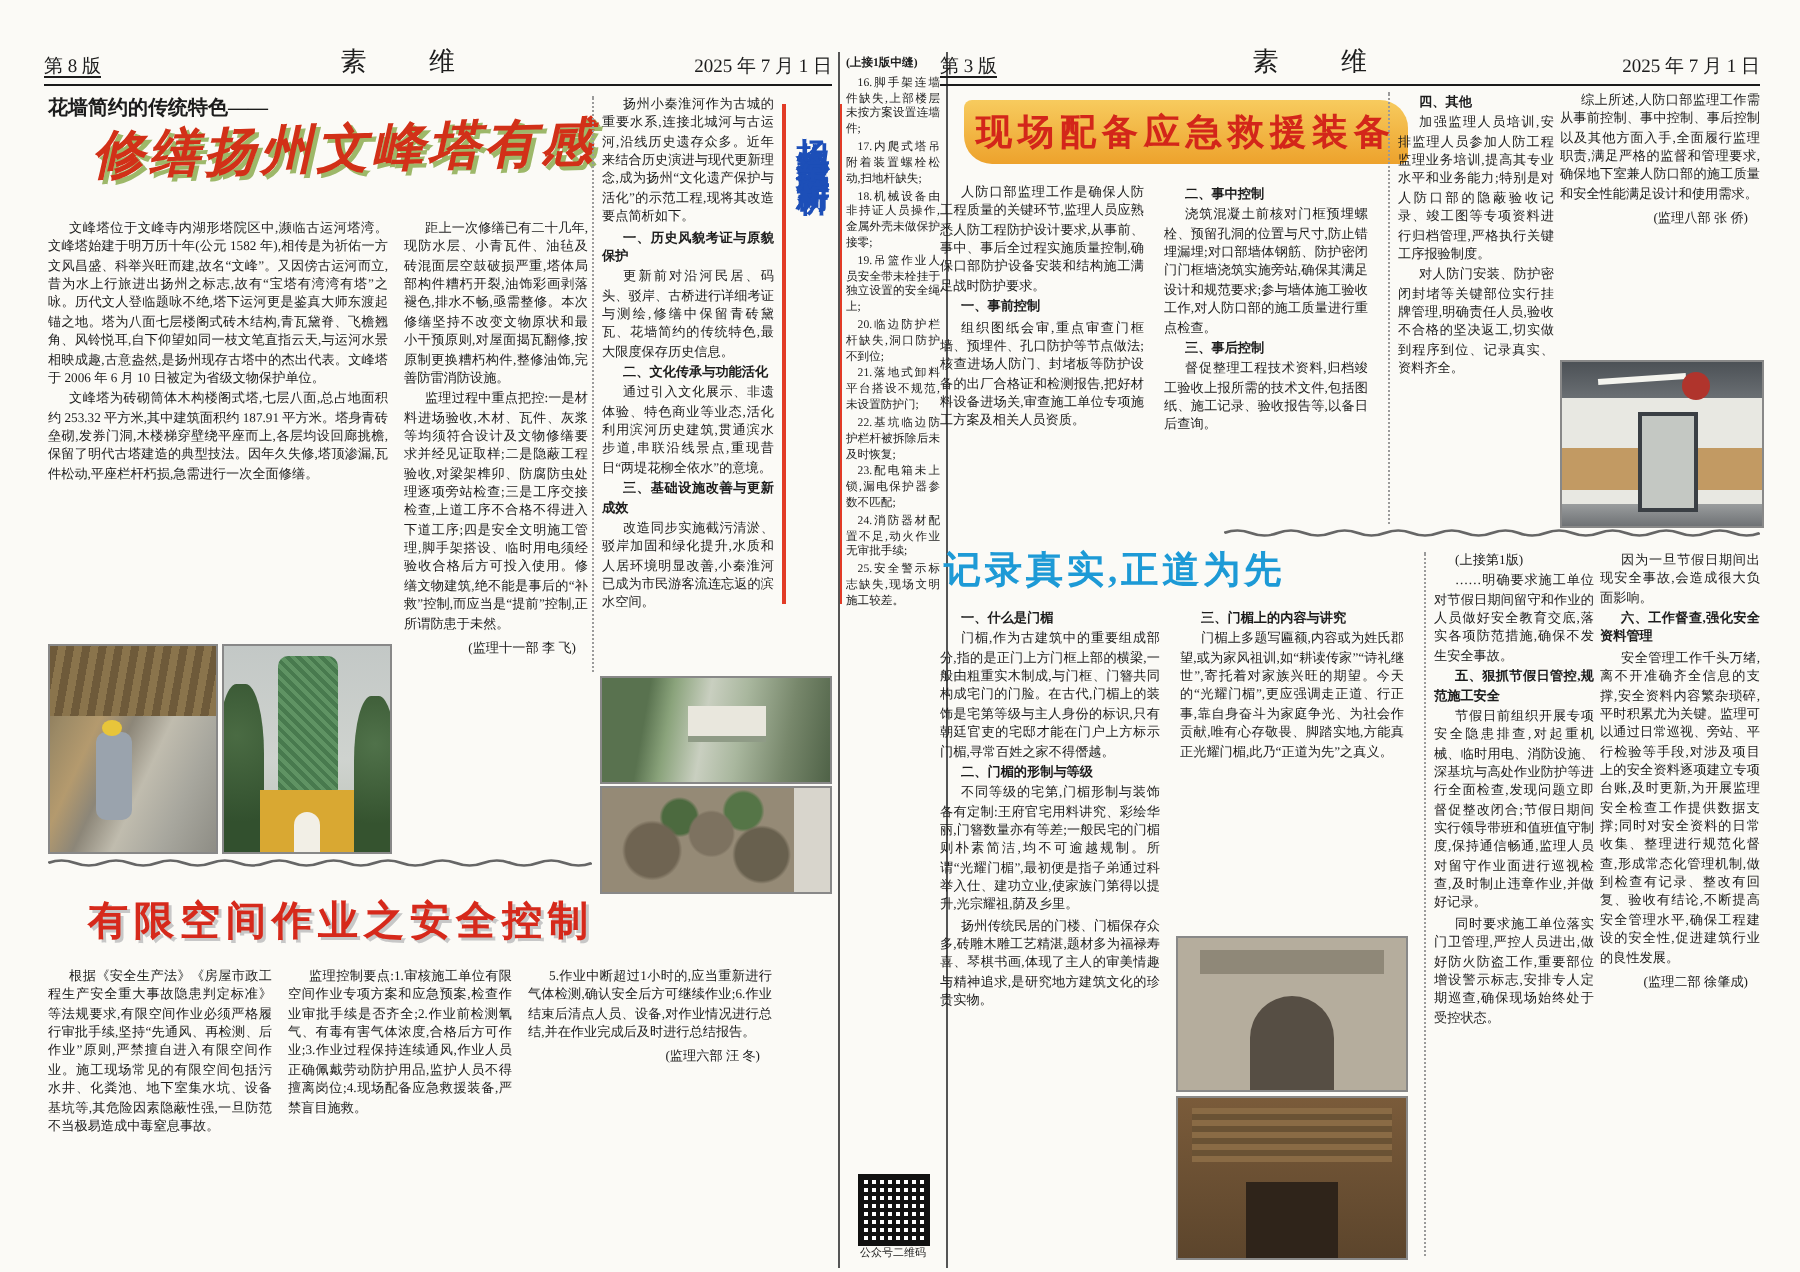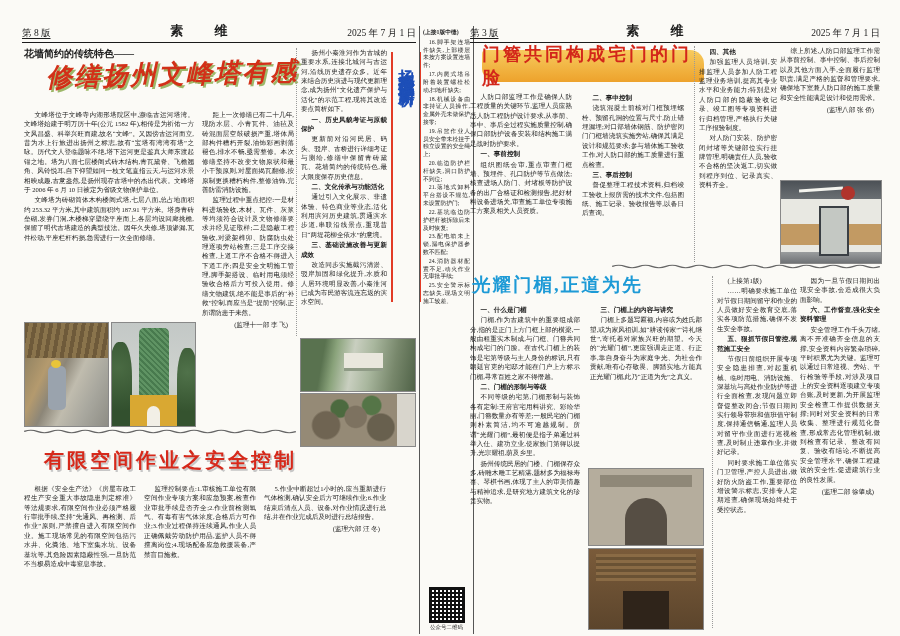--- a/index.html
+++ b/index.html
@@ -3,21 +3,21 @@
 <meta charset="utf-8">
 <style>
   html,body{margin:0;padding:0;}
   body{width:900px;height:636px;background:#fbfaf6;position:relative;overflow:hidden;
        font-family:"Liberation Serif","DejaVu Serif",serif;color:#1c1c1c;}
   .abs{position:absolute;}
   
   .pg-header{display:flex;justify-content:space-between;align-items:flex-end;
              border-bottom:1.5px solid #1a1a1a;padding-bottom:2px;height:16px;}
   .edition{font-size:9.5px;text-decoration:underline;text-underline-offset:2px;}
-  .masthead{font-size:13px;font-weight:bold;letter-spacing:14px;padding-left:14px;}
+  .masthead{font-size:13px;font-weight:normal;letter-spacing:14px;padding-left:14px;}
   .date{font-size:9.5px;}
   
   .col{font-size:6.6px;line-height:1.42;text-align:justify;overflow:hidden;}
   .col .para{text-indent:1.6em;margin:0 0 1px 0;}
   .col .bh{font-weight:bold;text-indent:1.6em;margin:1px 0;}
   .byline{text-align:right;text-indent:0;margin-top:3px;padding-right:6px;font-size:6.6px;}
   .dotl{border-left:1px dotted #9a9a9a;padding-left:4px;}
   
   .kicker{font-size:10px;font-weight:bold;}
   .wf-title{font-size:26px;font-weight:bold;font-style:italic;color:#d23018;letter-spacing:2px;
@@ -175,21 +175,21 @@
   </div>
 </div>
 
 <div class="abs pg-header" style="left:470px;top:24px;width:410px;">
   <span class="edition">第 3 版</span>
   <span class="masthead">素 维</span>
   <span class="date">2025 年 7 月 1 日</span>
 </div>
 
 <div class="abs rf-banner" style="left:482px;top:50px;width:222px;height:32px;">
-  <span>门簪共同构成宅门的门脸</span>
+  <span>现场配备应急救援装备</span>
 </div>
 
 <div class="abs col" style="left:470px;top:92px;width:102px;height:170px;">
   <div class="para">人防口部监理工作是确保人防工程质量的关键环节,监理人员应熟悉人防工程防护设计要求,从事前、事中、事后全过程实施质量控制,确保口部防护设备安装和结构施工满足战时防护要求。</div>
   <div class="bh">一、事前控制</div>
   <div class="para">组织图纸会审,重点审查门框墙、预埋件、孔口防护等节点做法;核查进场人防门、封堵板等防护设备的出厂合格证和检测报告,把好材料设备进场关,审查施工单位专项施工方案及相关人员资质。</div>
 </div>
 <div class="abs col" style="left:582px;top:92px;width:102px;height:170px;">
   <div class="bh">二、事中控制</div>
   <div class="para">浇筑混凝土前核对门框预埋螺栓、预留孔洞的位置与尺寸,防止错埋漏埋;对口部墙体钢筋、防护密闭门门框墙浇筑实施旁站,确保其满足设计和规范要求;参与墙体施工验收工作,对人防口部的施工质量进行重点检查。</div>
@@ -212,21 +212,21 @@
   <div class="wainscot"></div>
   <div class="floor"></div>
   <div class="door"></div>
   <div class="pipe"></div>
 </div>
 
 <svg class="abs wavy" style="left:612px;top:264px;" width="268" height="5" viewBox="0 0 100 4" preserveAspectRatio="none">
   <path d="M0 2 Q2.5 0 5 2 T10 2 T15 2 T20 2 T25 2 T30 2 T35 2 T40 2 T45 2 T50 2 T55 2 T60 2 T65 2 T70 2 T75 2 T80 2 T85 2 T90 2 T95 2 T100 2" stroke="#666" fill="none" stroke-width="0.9"></path>
 </svg>
 
-<div class="abs mm-title" style="left:472px;top:272px;">光耀门楣,正道为先</div>
+<div class="abs mm-title" style="left:472px;top:272px;">记录真实,正道为先</div>
 
 <div class="abs col" style="left:470px;top:304px;width:110px;height:324px;">
   <div class="bh">一、什么是门楣</div>
   <div class="para">门楣,作为古建筑中的重要组成部分,指的是正门上方门框上部的横梁,一般由粗重实木制成,与门框、门簪共同构成宅门的门脸。在古代,门楣上的装饰是宅第等级与主人身份的标识,只有朝廷官吏的宅邸才能在门户上方标示门楣,寻常百姓之家不得僭越。</div>
   <div class="bh">二、门楣的形制与等级</div>
   <div class="para">不同等级的宅第,门楣形制与装饰各有定制:王府官宅用料讲究、彩绘华丽,门簪数量亦有等差;一般民宅的门楣则朴素简洁,均不可逾越规制。所谓“光耀门楣”,最初便是指子弟通过科举入仕、建功立业,使家族门第得以提升,光宗耀祖,荫及乡里。</div>
   <div class="para">扬州传统民居的门楼、门楣保存众多,砖雕木雕工艺精湛,题材多为福禄寿喜、琴棋书画,体现了主人的审美情趣与精神追求,是研究地方建筑文化的珍贵实物。</div>
 </div>
 <div class="abs col" style="left:590px;top:304px;width:112px;height:160px;">
   <div class="bh">三、门楣上的内容与讲究</div>

